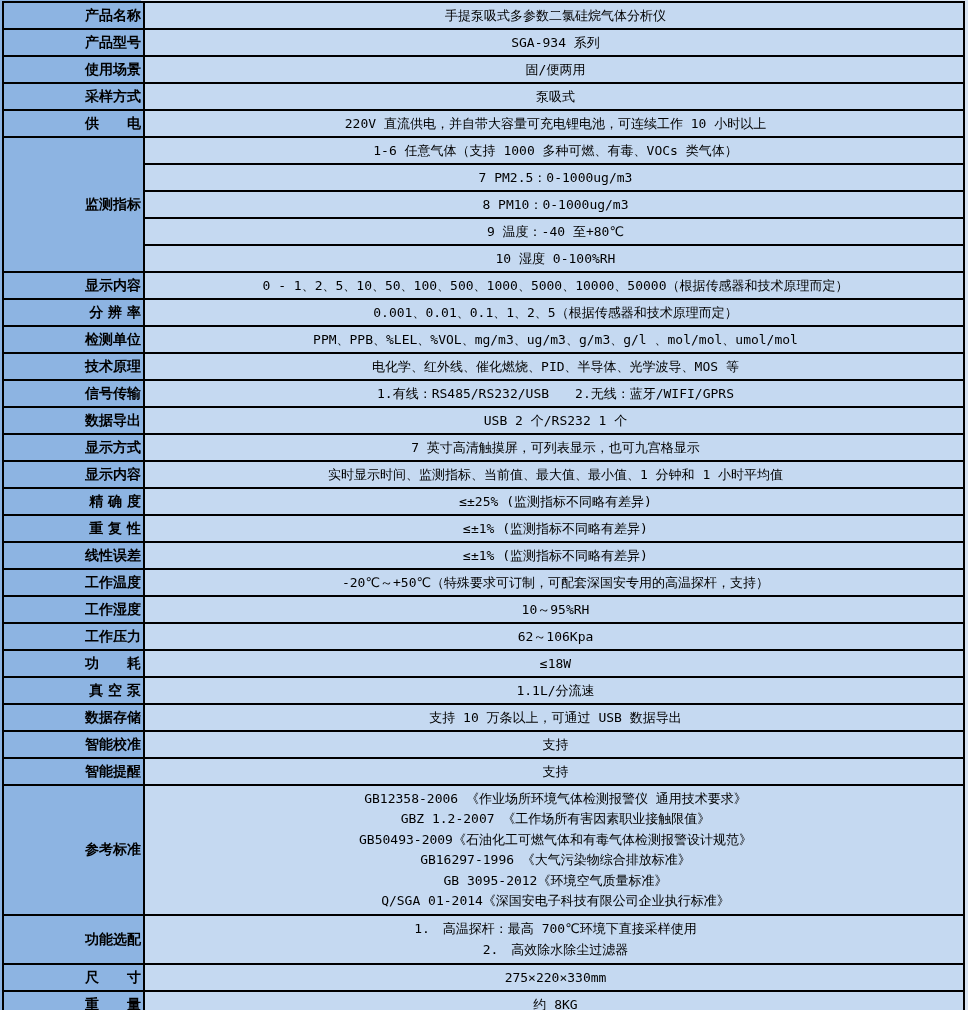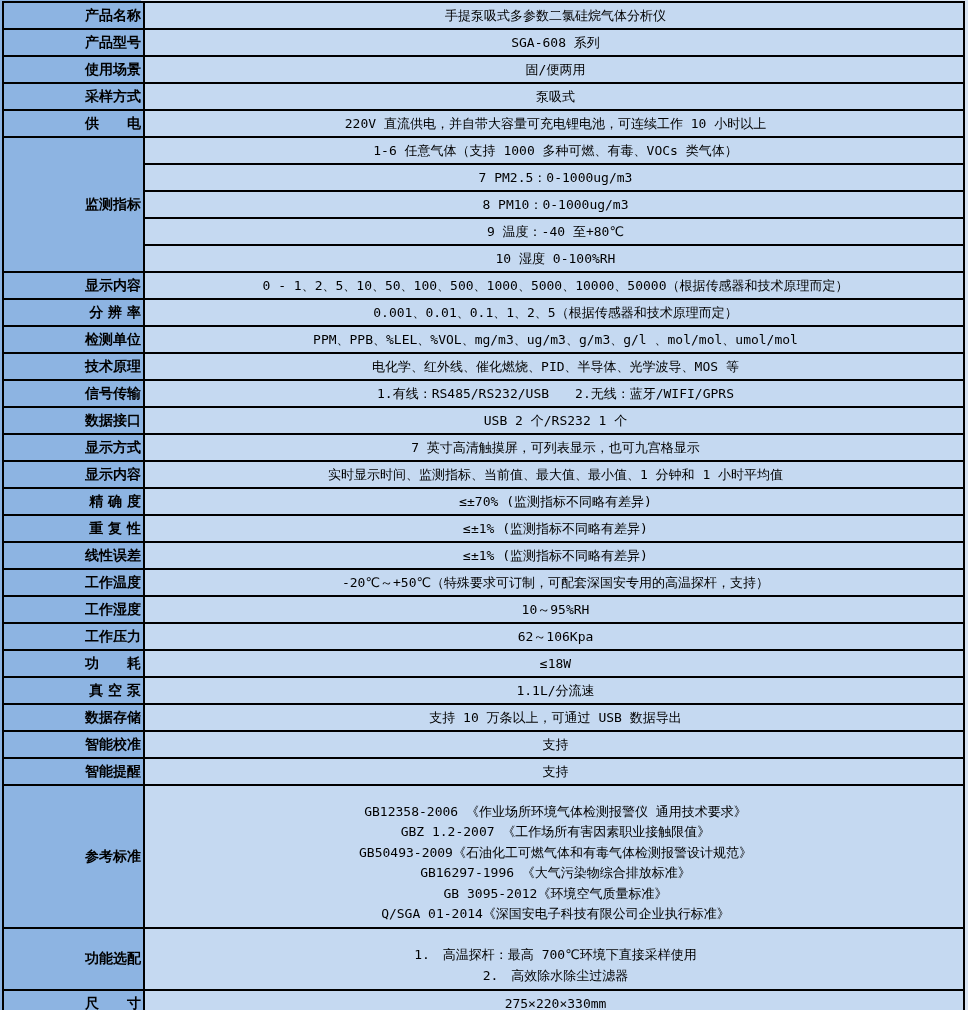--- a/index.html
+++ b/index.html
@@ -33,41 +33,41 @@
     font-family:"DejaVu Sans Mono","DejaVu Sans",sans-serif;
     vertical-align:middle;
     padding:0 6px 0 9px;
     height:25px;
     white-space:nowrap;
     overflow:hidden;
     text-align:center;
   }
   td.val.multi{
     height:auto;
-    padding:16px 6px 3px 9px;
+    padding:3px 6px 3px 9px;
     white-space:normal;
   }
   td.val.multi .line{
     line-height:20.4px;
     white-space:nowrap;
   }
 </style>
 </head>
 <body>
 
 <div class="sheet">
   <table class="spec">
     <tbody>
         <tr>
           <th class="lbl" rowspan="1">产品名称</th>
           <td class="val">手提泵吸式多参数二氯硅烷气体分析仪</td>
         </tr>
         <tr>
           <th class="lbl" rowspan="1">产品型号</th>
-          <td class="val">SGA-608 系列</td>
+          <td class="val">SGA-934 系列</td>
         </tr>
         <tr>
           <th class="lbl" rowspan="1">使用场景</th>
           <td class="val">固/便两用</td>
         </tr>
         <tr>
           <th class="lbl" rowspan="1">采样方式</th>
           <td class="val">泵吸式</td>
         </tr>
         <tr>
@@ -104,34 +104,34 @@
         </tr>
         <tr>
           <th class="lbl" rowspan="1">技术原理</th>
           <td class="val">电化学、红外线、催化燃烧、PID、半导体、光学波导、MOS 等</td>
         </tr>
         <tr>
           <th class="lbl" rowspan="1">信号传输</th>
           <td class="val">1.有线：RS485/RS232/USB　　2.无线：蓝牙/WIFI/GPRS</td>
         </tr>
         <tr>
-          <th class="lbl" rowspan="1">数据接口</th>
+          <th class="lbl" rowspan="1">数据导出</th>
           <td class="val">USB 2 个/RS232 1 个</td>
         </tr>
         <tr>
           <th class="lbl" rowspan="1">显示方式</th>
           <td class="val">7 英寸高清触摸屏，可列表显示，也可九宫格显示</td>
         </tr>
         <tr>
           <th class="lbl" rowspan="1">显示内容</th>
           <td class="val">实时显示时间、监测指标、当前值、最大值、最小值、1 分钟和 1 小时平均值</td>
         </tr>
         <tr>
           <th class="lbl" rowspan="1">精 确 度</th>
-          <td class="val">≤±70% (监测指标不同略有差异)</td>
+          <td class="val">≤±25% (监测指标不同略有差异)</td>
         </tr>
         <tr>
           <th class="lbl" rowspan="1">重 复 性</th>
           <td class="val">≤±1% (监测指标不同略有差异)</td>
         </tr>
         <tr>
           <th class="lbl" rowspan="1">线性误差</th>
           <td class="val">≤±1% (监测指标不同略有差异)</td>
         </tr>
         <tr>

